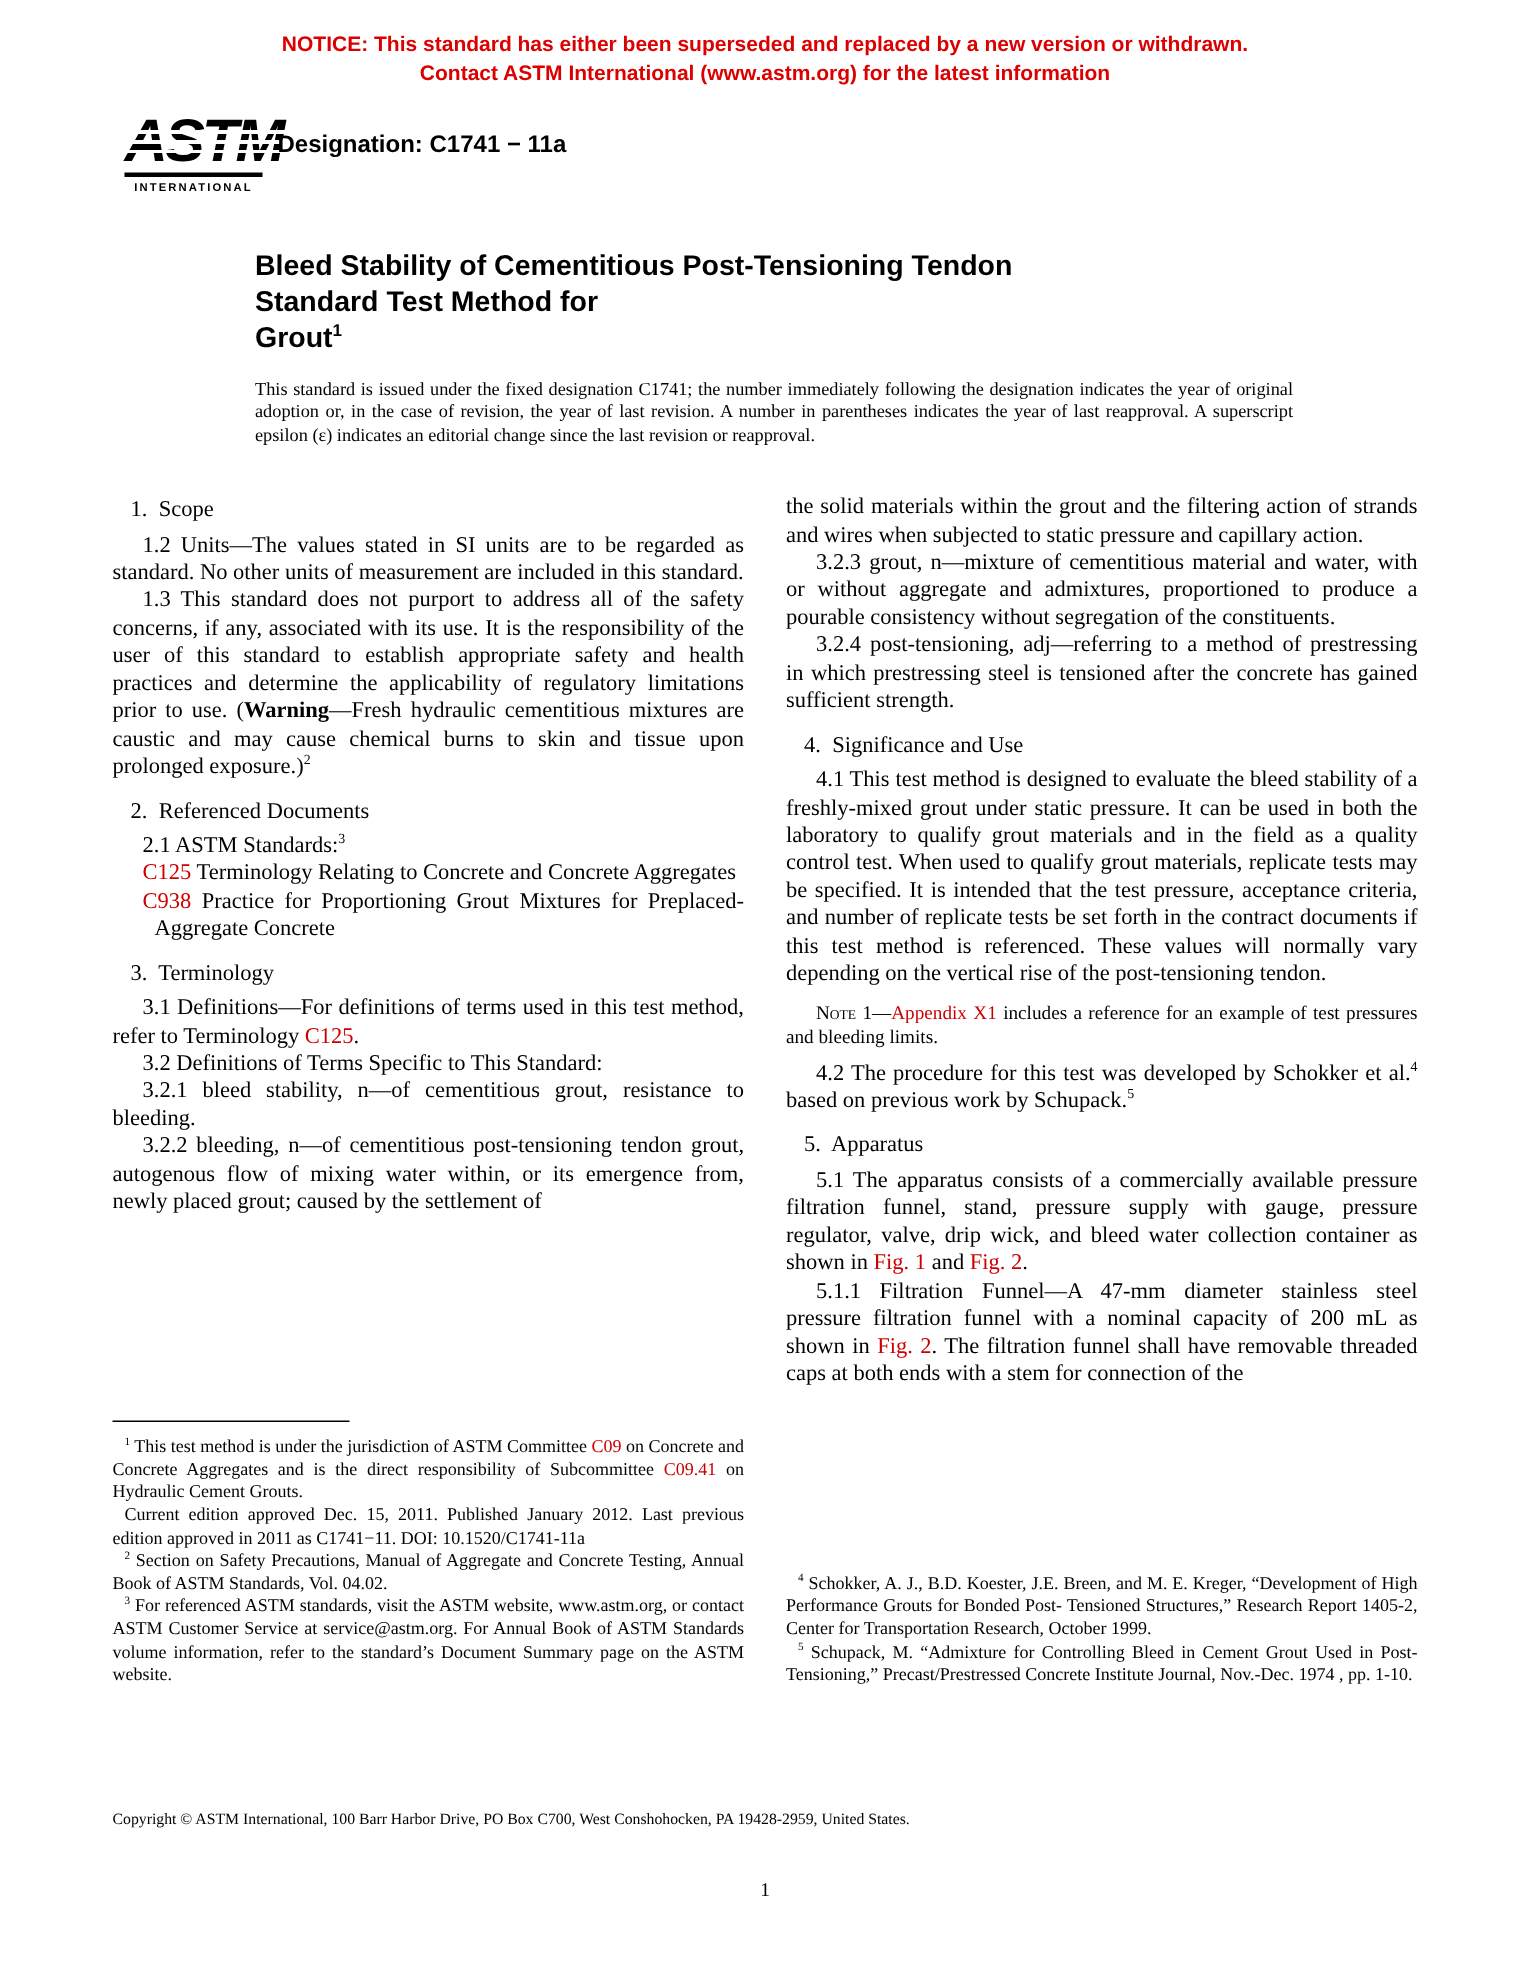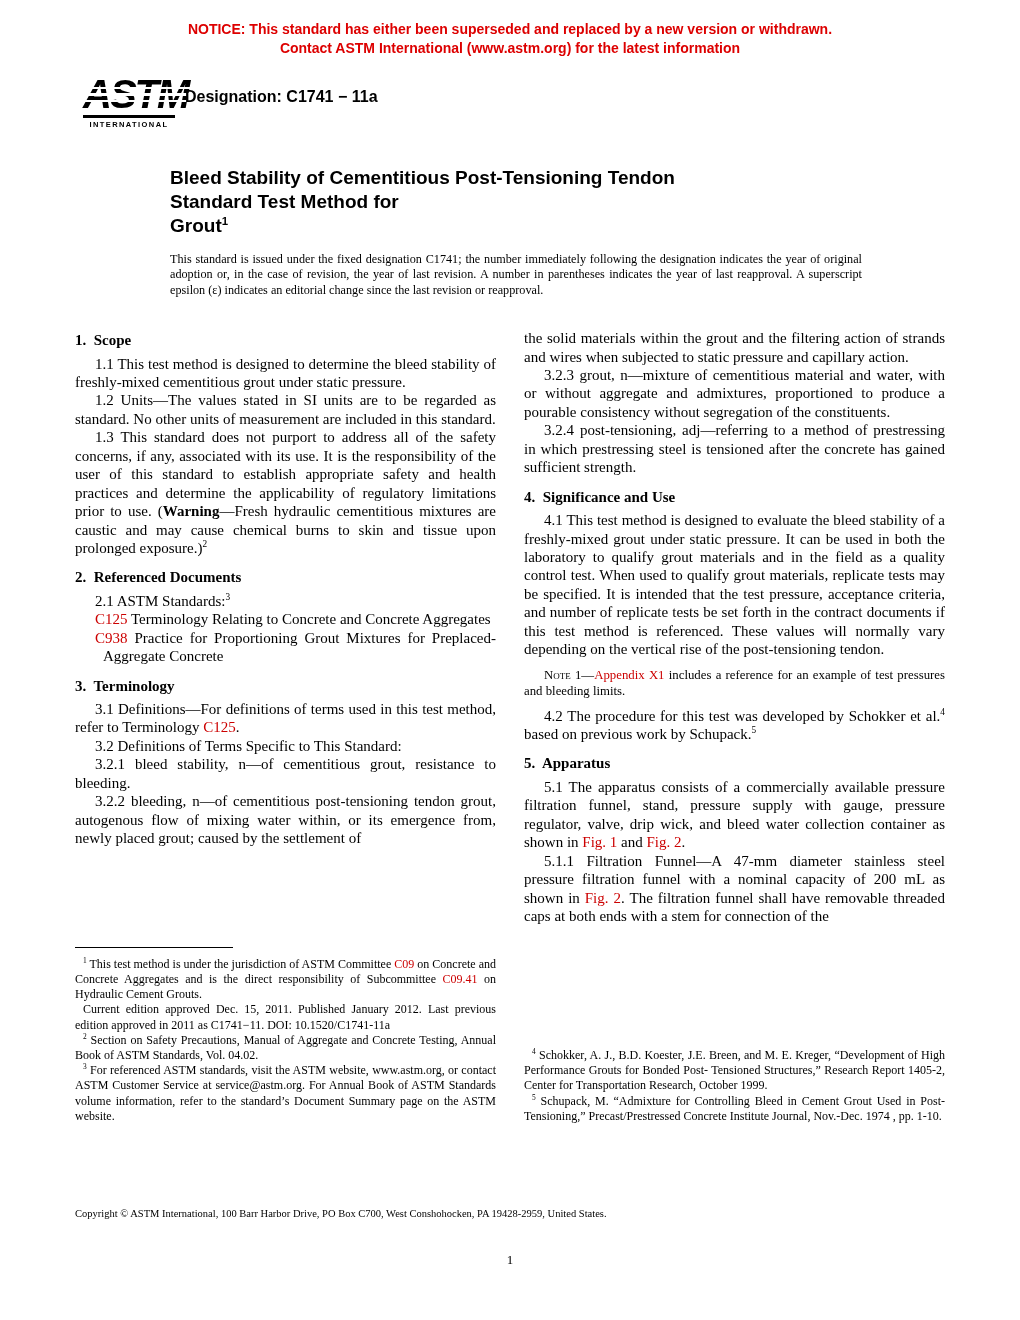--- a/index.html
+++ b/index.html
@@ -57,21 +57,21 @@
     font-size:12.2px; line-height:1.3; text-align:justify;
     margin-bottom:30px;
   }
 
   
   .columns { display:flex; gap:28px; min-height:795px; }
   .col {
     flex:1; display:flex; flex-direction:column;
     font-size:15px; line-height:1.23; text-align:justify;
   }
-  .sect-h { font-weight:bold; font-size:15px; white-space:pre-wrap; margin:11px 0 5px 0; }
+  .sect-h { font-weight:normal; font-size:15px; white-space:pre-wrap; margin:11px 0 5px 12px; }
   .col > .sect-h:first-child { margin-top:2px; }
   .para { text-indent:20px; }
   .para.cont { text-indent:0; }
   .ref { padding-left:28px; text-indent:-8px; }
   .it { }
   .b  { font-weight:bold; }
   .link { color:#cc0000; cursor:pointer; }
   sup { font-size:62%; line-height:0; }
   .note { font-size:12.8px; line-height:1.25; text-indent:20px; margin:9px 0 7px 0; }
   .smallcaps { font-variant:small-caps;margin-top:44px; }
@@ -111,21 +111,20 @@
     <div>Standard Test Method for</div>
     <div><span>Grout</span><sup>1</sup></div>
   </div>
 
   <p class="issuance">This standard is issued under the fixed designation C1741; the number immediately following the designation indicates the year of original adoption or, in the case of revision, the year of last revision. A number in parentheses indicates the year of last reapproval. A superscript epsilon (ε) indicates an editorial change since the last revision or reapproval.</p>
 
   <div class="columns">
 
     <div class="col">
       <h4 class="sect-h">1.  Scope</h4>
-      <p class="para">1.1 This test method is designed to determine the bleed stability of freshly-mixed cementitious grout under static pressure.</p>
       <p class="para"><span>1.2 </span><span class="it">Units</span><span>—The values stated in SI units are to be regarded as standard. No other units of measurement are included in this standard.</span></p>
       <p class="para"><span>1.3 </span><span class="it">This standard does not purport to address all of the safety concerns, if any, associated with its use. It is the responsibility of the user of this standard to establish appropriate safety and health practices and determine the applicability of regulatory limitations prior to use.</span><span> (</span><span class="b">Warning</span><span>—Fresh hydraulic cementitious mixtures are caustic and may cause chemical burns to skin and tissue upon prolonged exposure.)</span><sup>2</sup></p>
 
       <h4 class="sect-h">2.  Referenced Documents</h4>
       <p class="para"><span>2.1 </span><span class="it">ASTM Standards:</span><sup>3</sup></p>
       <p class="ref"><span class="link">C125</span><span> Terminology Relating to Concrete and Concrete Aggregates</span></p>
       <p class="ref"><span class="link">C938</span><span> Practice for Proportioning Grout Mixtures for Preplaced-Aggregate Concrete</span></p>
 
       <h4 class="sect-h">3.  Terminology</h4>
       <p class="para"><span>3.1 </span><span class="it">Definitions</span><span>—For definitions of terms used in this test method, refer to Terminology </span><span class="link">C125</span><span>.</span></p>

